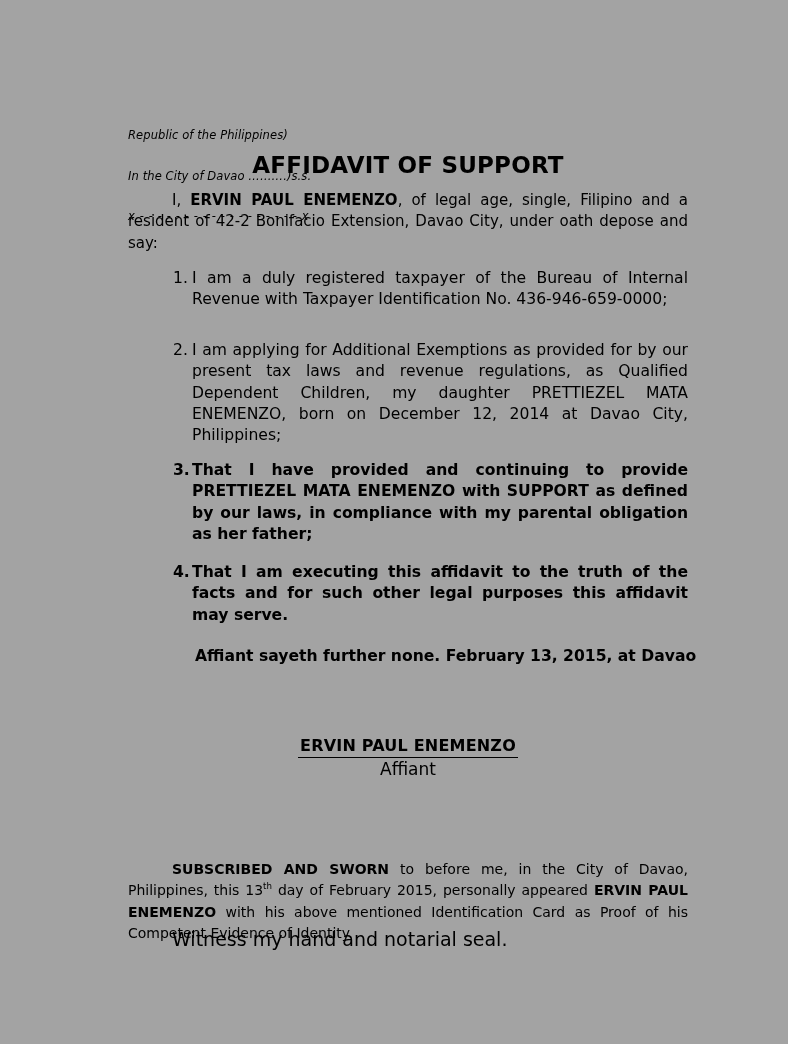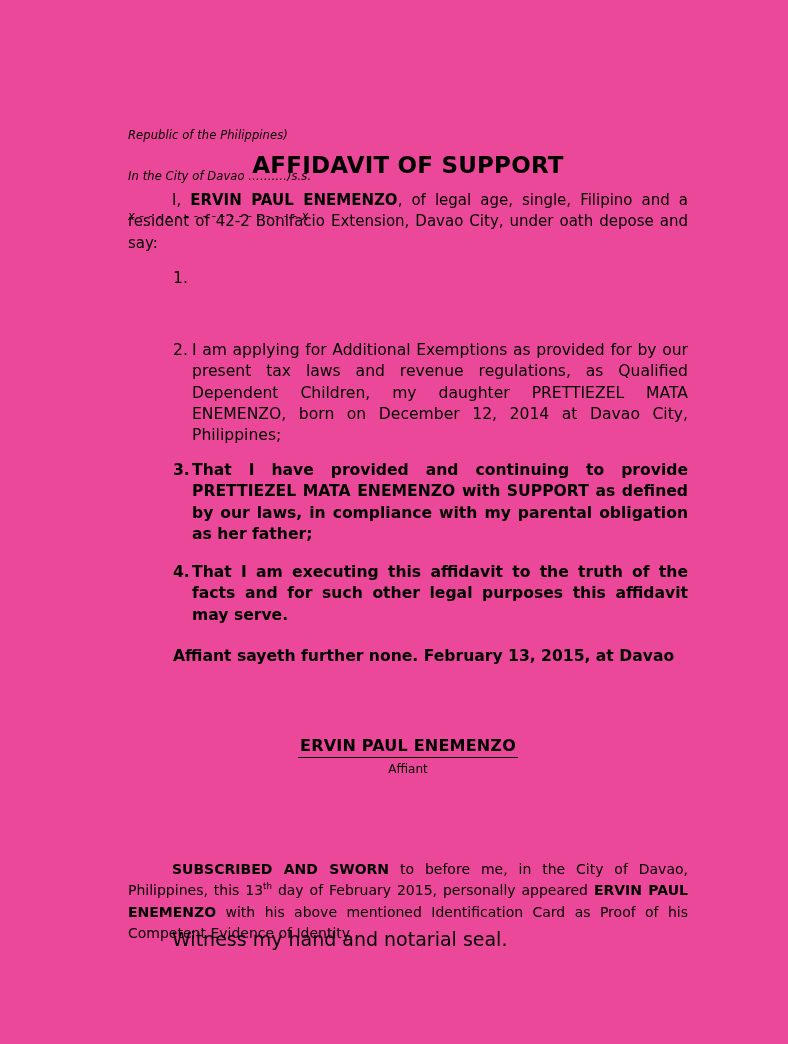--- a/index.html
+++ b/index.html
@@ -8,21 +8,21 @@
     background: #ffffff;
   }
   body {
     font-family: "DejaVu Sans", sans-serif;
     color: #000000;
   }
   .page {
     position: relative;
     width: 788px;
     height: 1044px;
-    background: #ec4899;
+    background: #a3a3a3;
     overflow: hidden;
     box-sizing: border-box;
   }
   .content {
     position: absolute;
     left: 128px;
     top: 0;
     width: 560px; 
   }
 
@@ -99,21 +99,21 @@
   .closing {
     position: absolute;
     left: 0;
     top: 646px;
     width: 560px;
     font-size: 15.6px;
     line-height: 21.3px;
   }
   .closing .line-indent {
     display: block;
-    margin-left: 45px;
+    margin-left: 67px;
     width: 515px;
     text-align: justify;
     text-justify: inter-word;
   }
   .closing .line-indent.no-justify { text-align: left; }
   .closing .line-flush {
     display: block;
     margin-left: 0;
     text-align: left;
   }
@@ -129,21 +129,21 @@
   .signature .sig-name {
     font-size: 16px;
     font-weight: bold;
     letter-spacing: 0.2px;
     line-height: 21px;
     display: inline-block;
     border-bottom: 1.6px solid #000;
     padding: 0 2px 1px 2px;
   }
   .signature .sig-role {
-    font-size: 12px;
+    font-size: 17px;
     line-height: 21px;
     margin-top: 1px;
   }
 
   
   .jurat {
     position: absolute;
     left: 0;
     top: 859px;
     width: 560px;
@@ -183,21 +183,21 @@
       <div class="rule-line">x - - - - - - - - - - - - - - - - - - x</div>
     </div>
 
     <div class="doc-title">AFFIDAVIT OF SUPPORT</div>
 
     <div class="para lead">
       <span class="indent"></span><span>I, </span><b>ERVIN PAUL ENEMENZO</b><span>, of legal age, single, Filipino and a resident of 42-2 Bonifacio Extension, Davao City, under oath depose and say:</span>
     </div>
 
     <div class="item item-1">
-      <span class="num">1.</span>
+      <span class="num">1.</span><span>I am a duly registered taxpayer of the Bureau of Internal Revenue  with Taxpayer Identification No. 436-946-659-0000;</span>
     </div>
 
     <div class="item item-2">
       <span class="num">2.</span><span>I am applying for Additional Exemptions as provided for by our present tax laws and revenue regulations, as Qualified Dependent Children, my daughter PRETTIEZEL MATA ENEMENZO, born on December 12, 2014 at Davao City, Philippines;</span>
     </div>
 
     <div class="item item-3 heavier">
       <span class="num">3.</span><span>That I have provided and continuing to provide PRETTIEZEL MATA ENEMENZO with SUPPORT as defined by our laws, in compliance with my parental obligation as her father;</span>
     </div>
 

